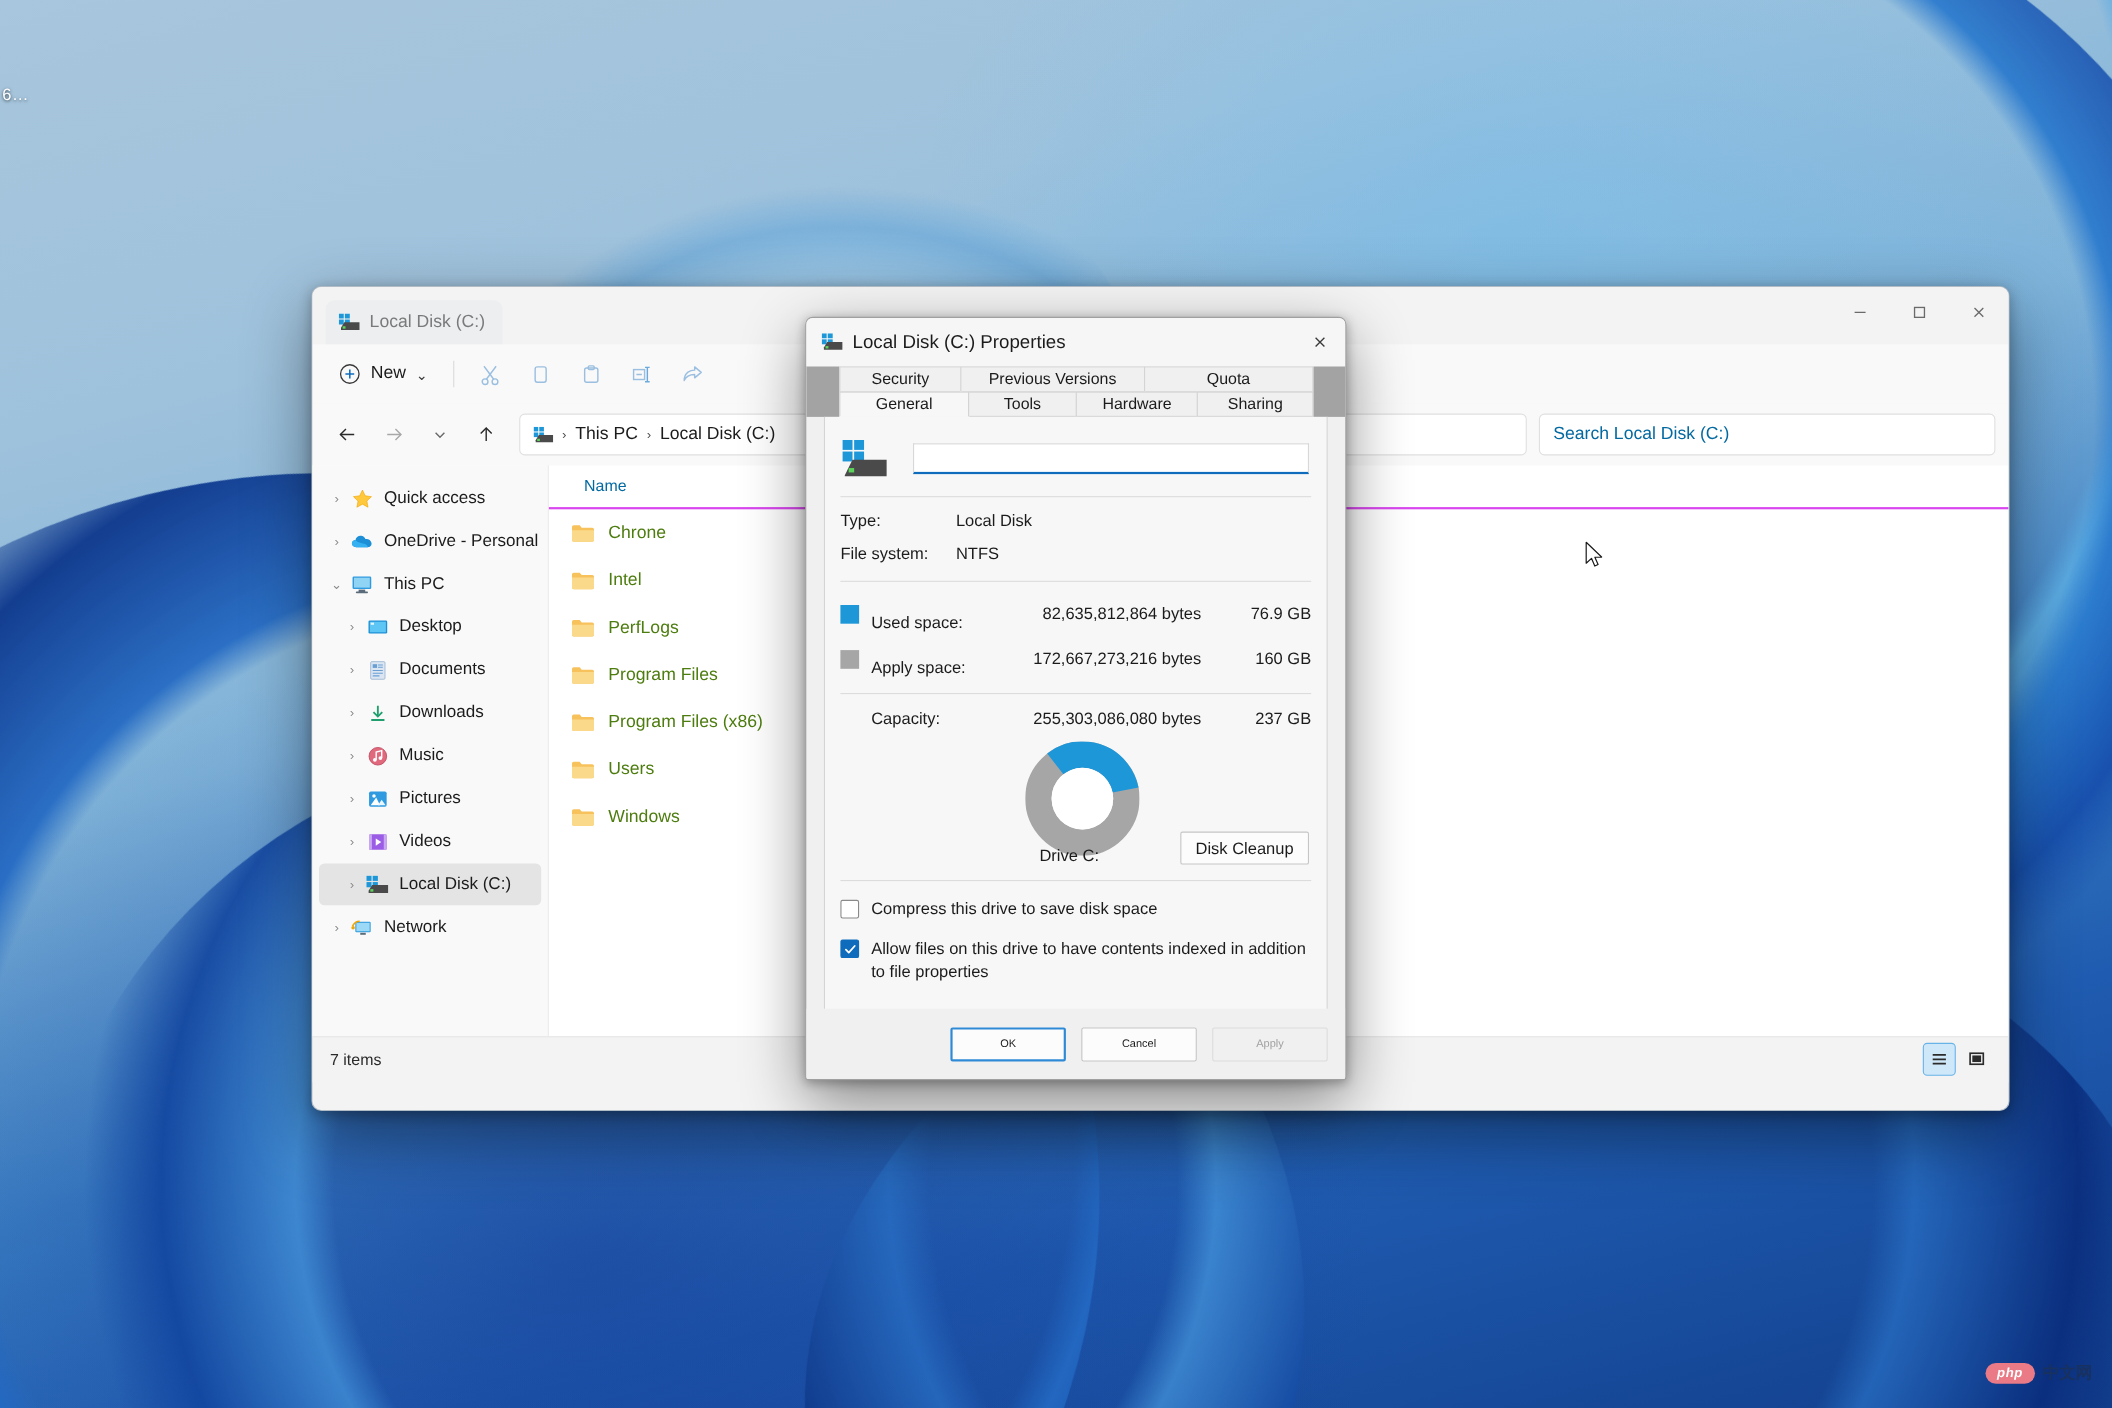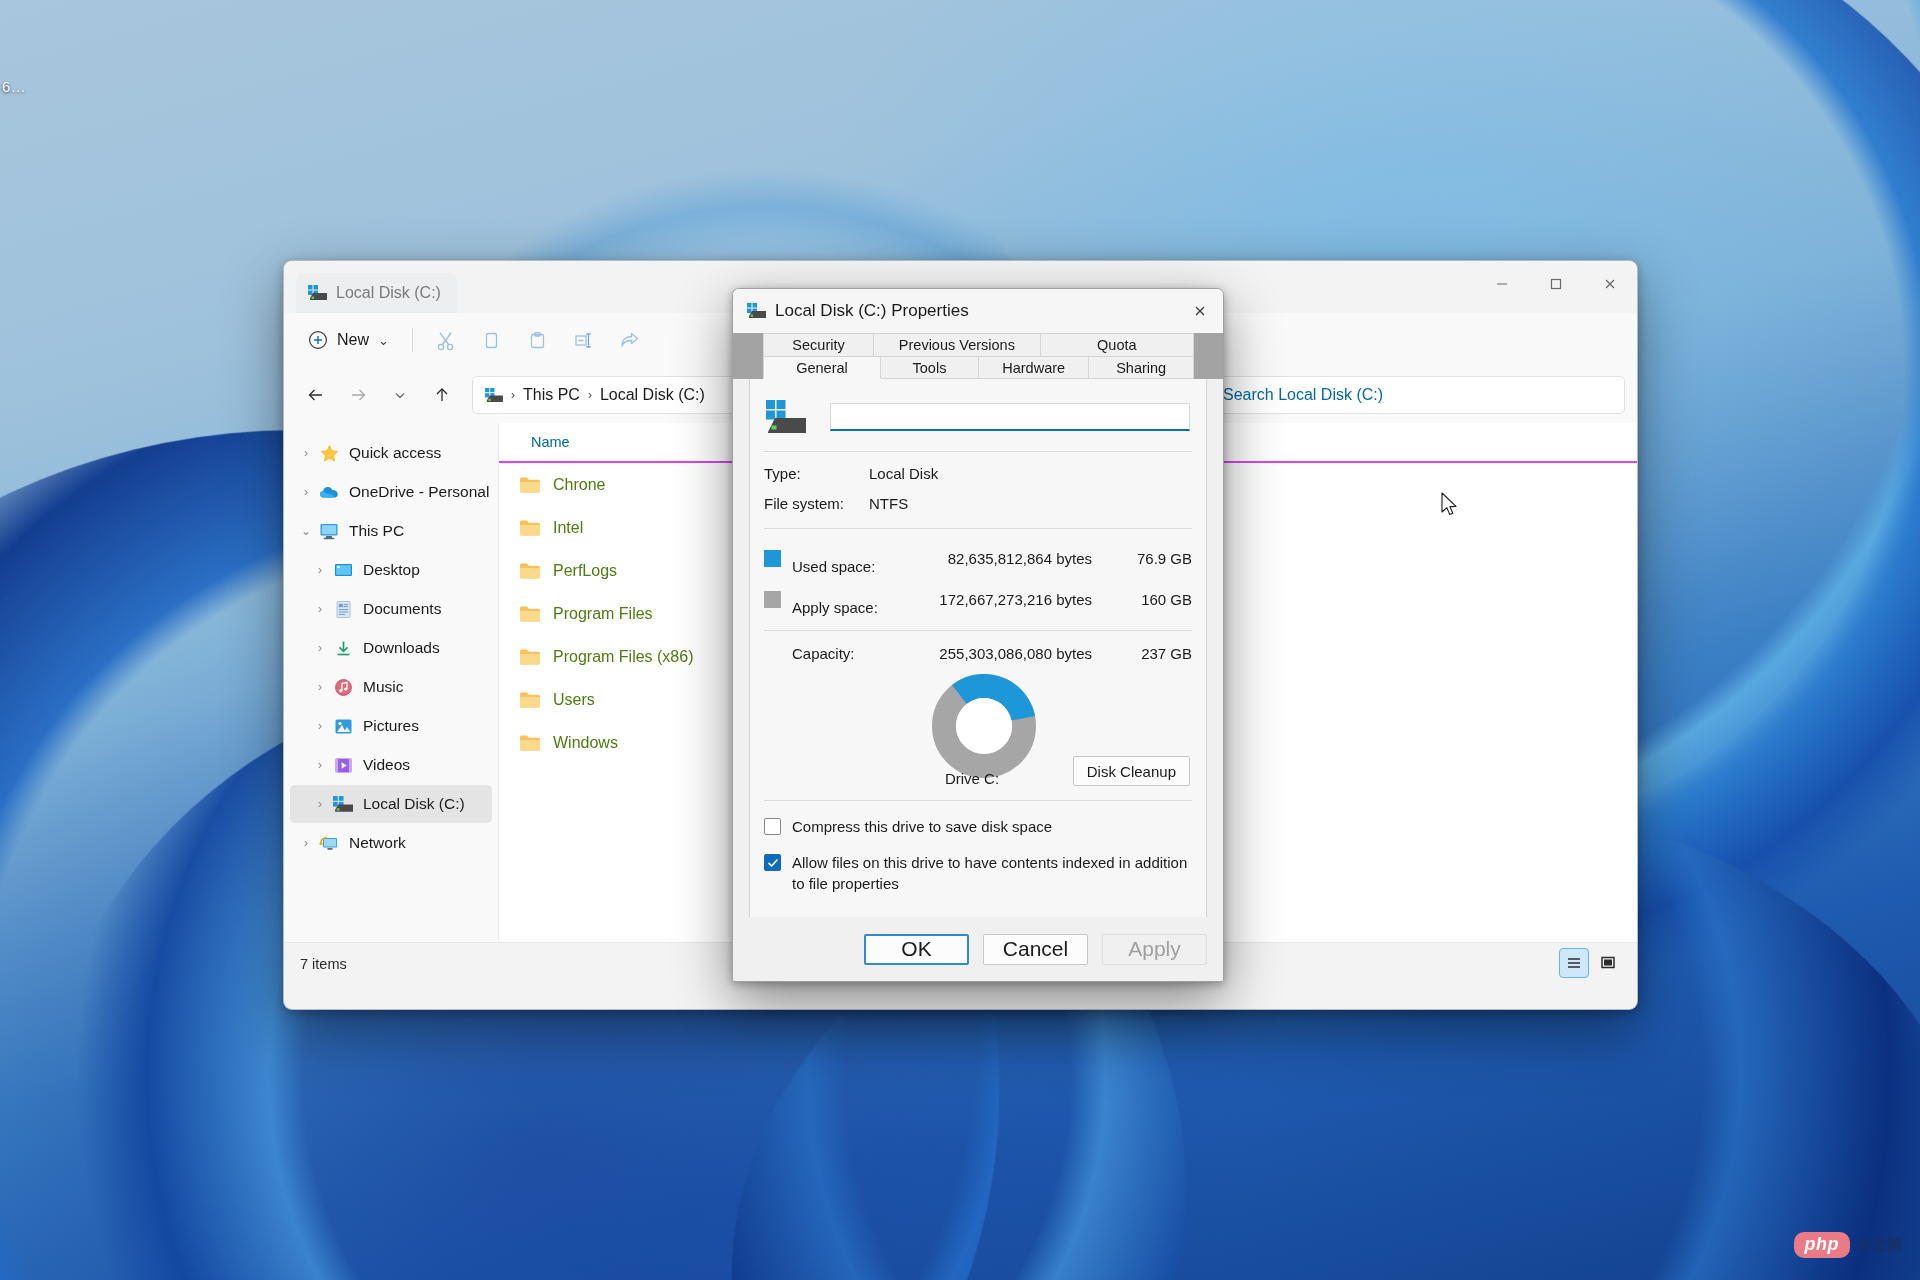--- a/index.html
+++ b/index.html
@@ -57,21 +57,21 @@
   
   #desktop-icon-label {
     position:absolute; left:2px; top:78px;
     color:#ffffff; font-size:15px;
     text-shadow:0 1px 3px rgba(0,0,0,0.75);
     letter-spacing:0.5px;
   }
 
   
   #explorer {
-    position:absolute; left:283px; top:260px; width:1355px; height:750px;
+    position:absolute; left:283px; top:260px; width:1544px; height:750px;
     background:#f3f3f3;
     border-radius:9px;
     box-shadow:0 22px 60px rgba(0,0,0,0.42), 0 3px 12px rgba(0,0,0,0.28);
     overflow:hidden;
     border:1px solid rgba(120,140,160,0.55);
   }
   
   #titlebar {
     height:52px; background:#f3f3f3; position:relative;
     display:flex; align-items:flex-end;
@@ -274,33 +274,33 @@
 
   #dlg-buttons {
     position:absolute; bottom:0; left:0; right:0; height:64px;
     display:flex; align-items:center; justify-content:flex-end;
     gap:14px; padding-right:16px;
     background:#f0f0f0;
   }
   .dbtn {
     width:105px; height:31px; border-radius:2px;
     display:flex; align-items:center; justify-content:center;
-    font-size:21px; cursor:pointer;
+    font-size:10px; cursor:pointer;
     background:#fcfcfc; border:1px solid #c6c6c6; color:#1b1b1b;
   }
   .dbtn.primary { border:2px solid #2f8ad6; }
   .dbtn.disabled { color:#a0a0a0; background:#f0f0f0; border-color:#dcdcdc; cursor:default; }
 
   
   #watermark {
     position:absolute; right:18px; bottom:22px;
     display:flex; align-items:center; gap:7px;
   }
   #wm-php {
-    background:#e97a86; color:#ffffff; font-size:18px; font-weight:bold;
+    background:#e97a86; color:#ffffff; font-size:12px; font-weight:bold;
     font-style:italic; border-radius:10px; padding:2px 11px 3px 11px;
     letter-spacing:0.5px;
   }
   #wm-cn { color:#18315f; font-size:15px; font-weight:bold; }
 
   
   #cursor { position:absolute; left:1440px; top:492px; }
 </style>
 </head>
 <body>

